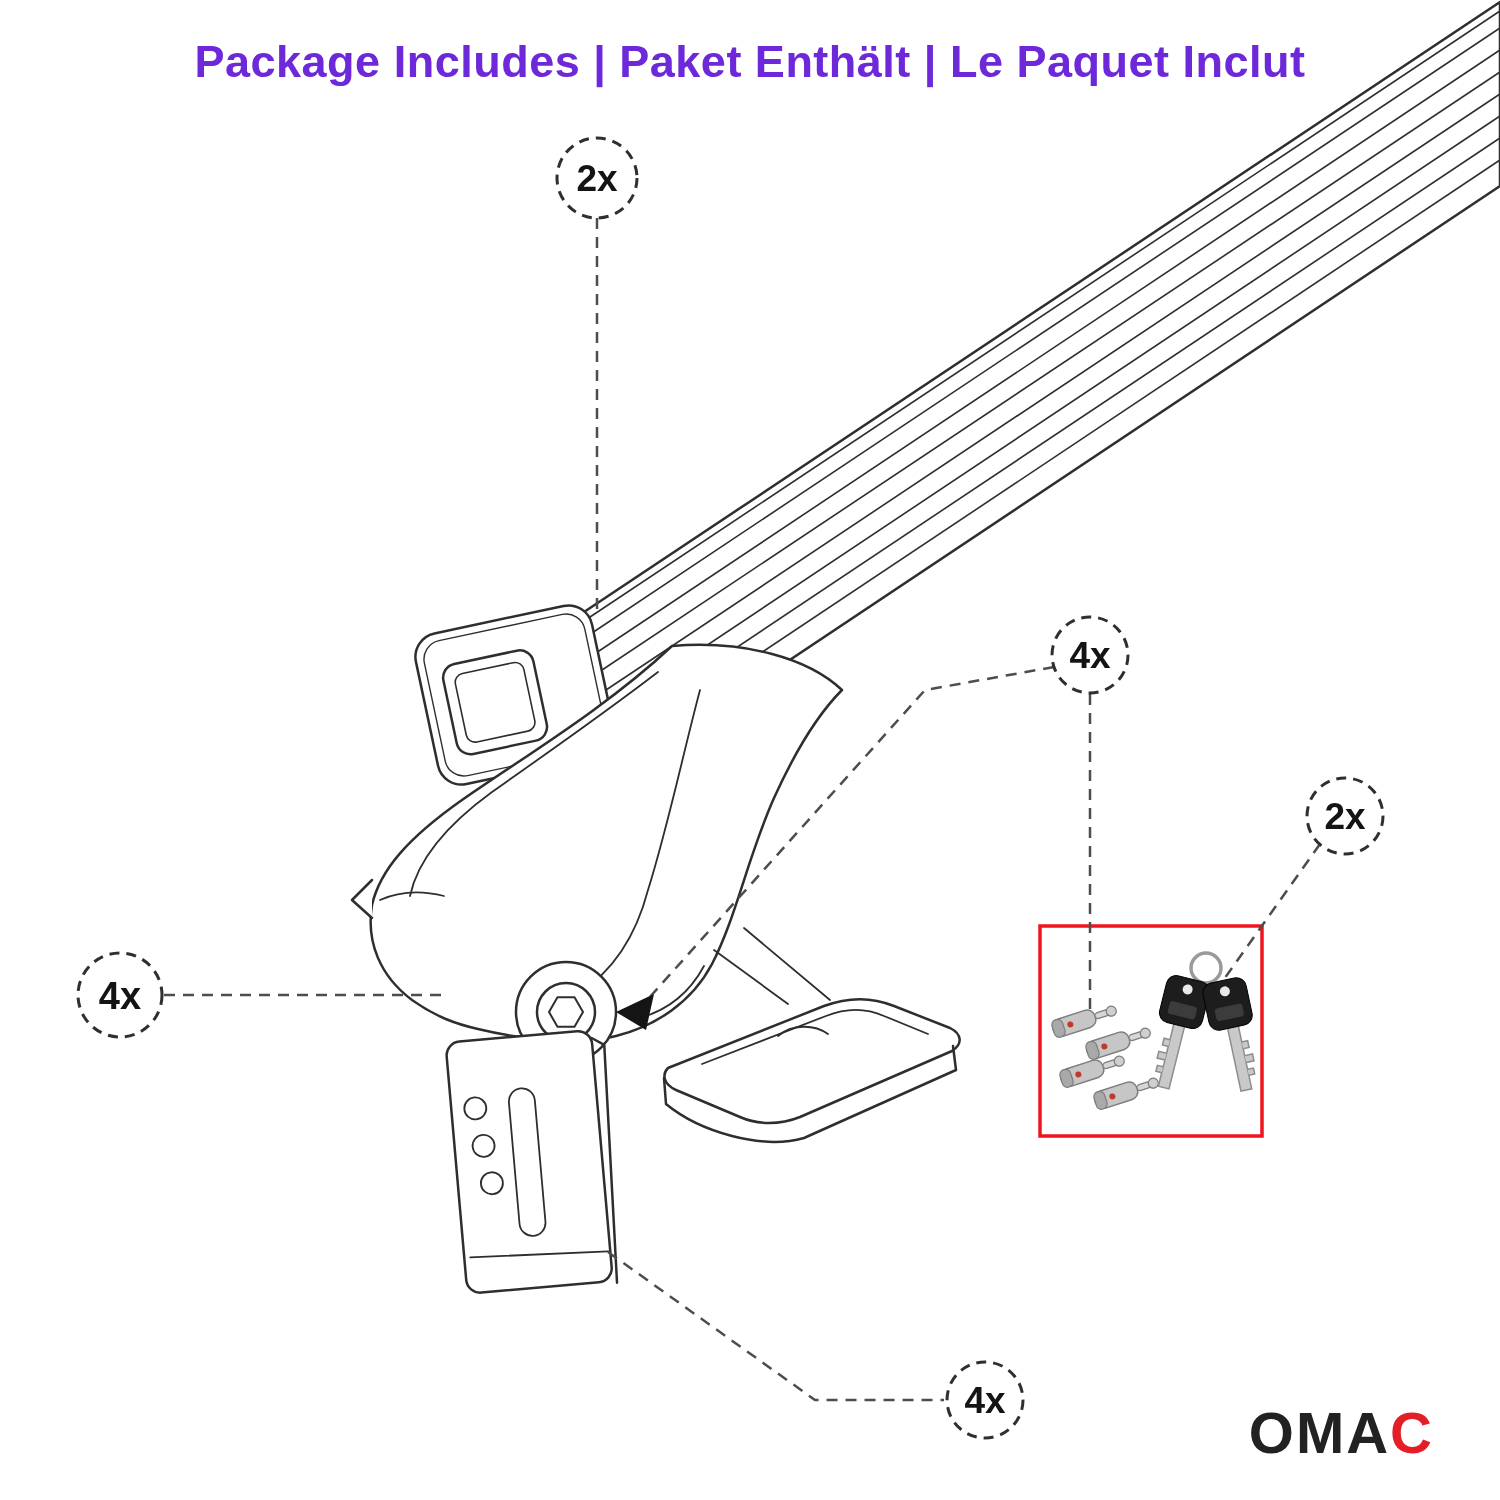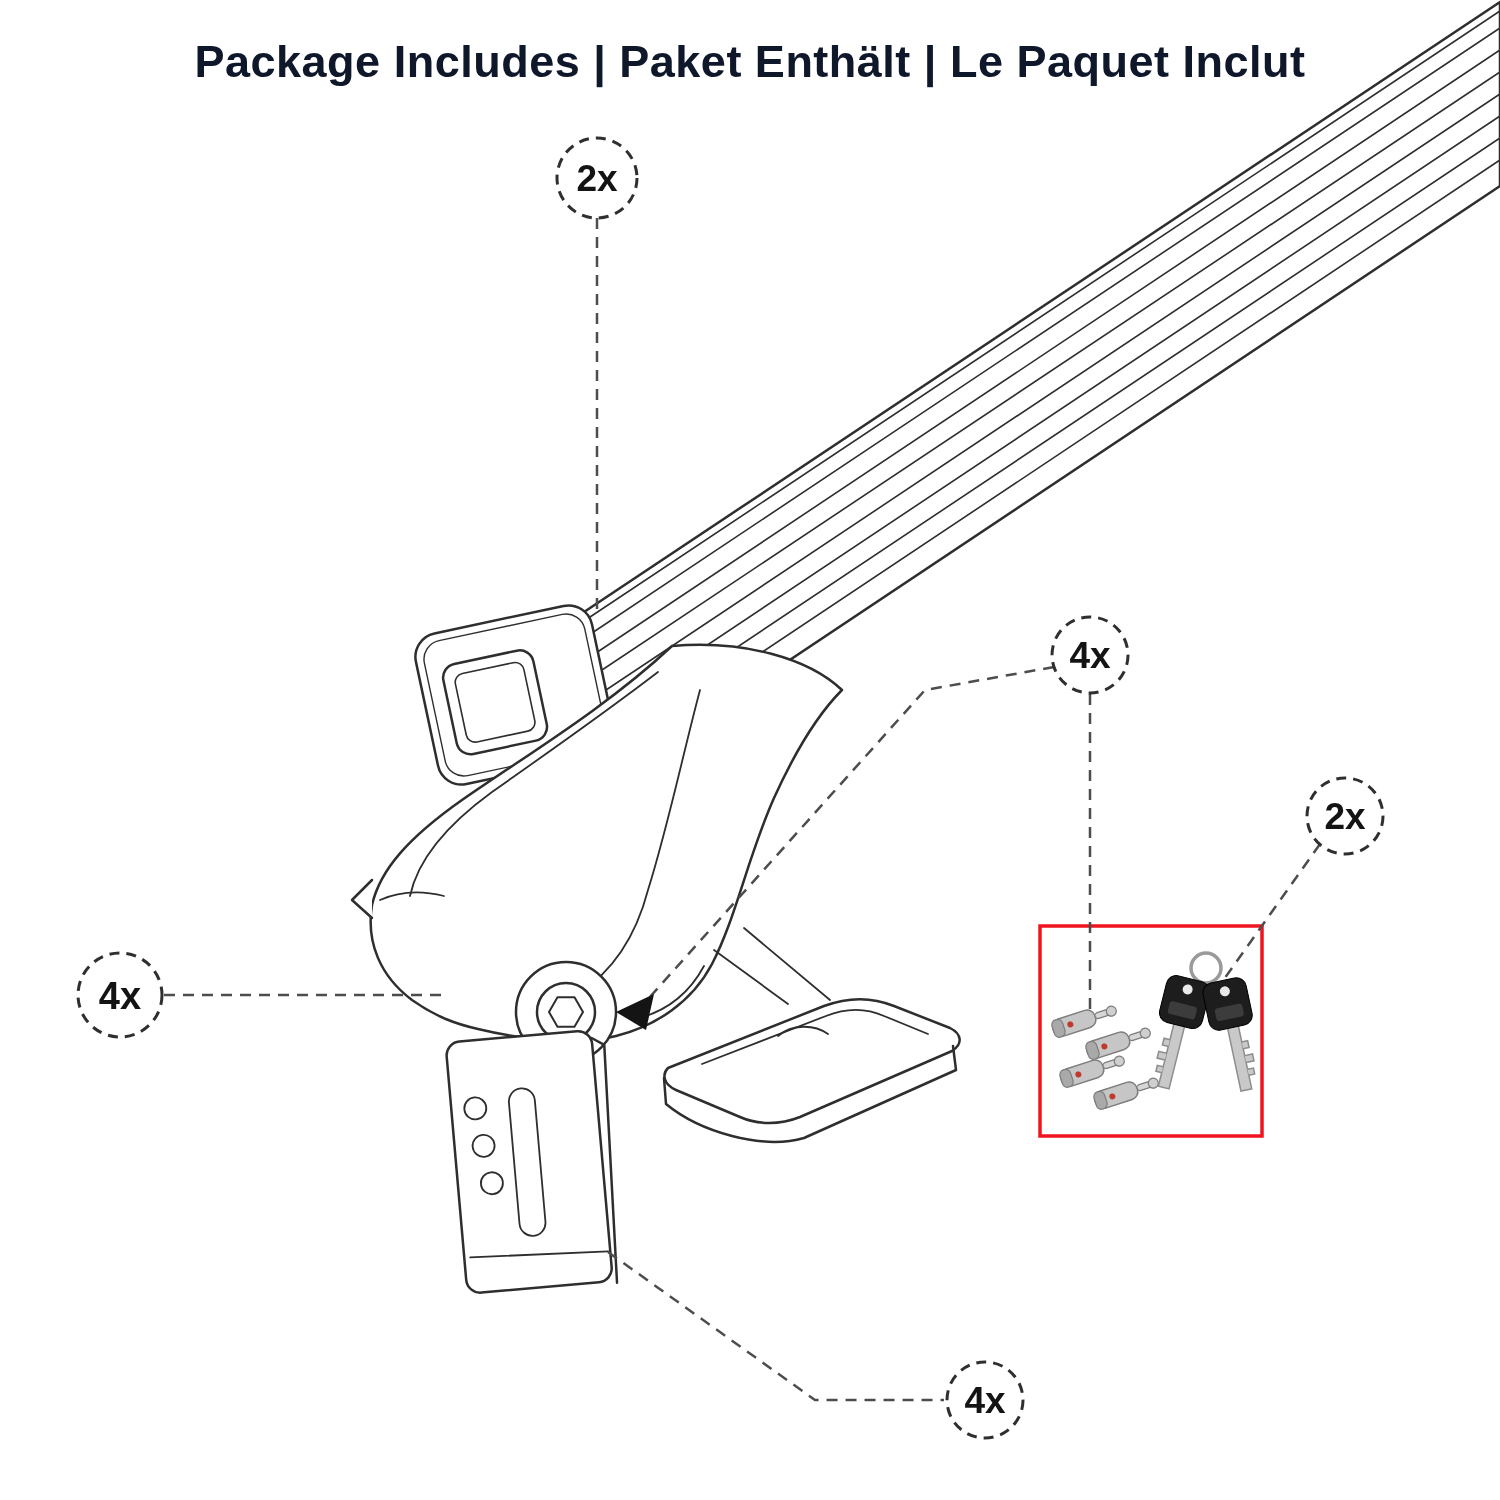--- a/index.html
+++ b/index.html
@@ -1,20 +1,20 @@
 <!DOCTYPE html>
 <html><head>
 <meta charset="utf-8">
 <style>
   html,body{margin:0;padding:0;background:#ffffff;}
   body{font-family:"Liberation Sans", sans-serif;}
   .stage{position:relative;width:1500px;height:1500px;background:#ffffff;overflow:hidden;}
   .title{
     position:absolute;top:36px;left:0;width:100%;
-    text-align:center;font-size:45px;font-weight:600;color:#0f172a;
+    text-align:center;font-size:45px;font-weight:600;color:#6d28d9;
     letter-spacing:.5px;white-space:nowrap;
   }
   .drawing{position:absolute;left:0;top:0;}
   .logo{
     position:absolute;right:66px;bottom:38px;
     font-size:58px;font-weight:800;letter-spacing:2px;color:#222222;line-height:1;
   }
   .logo .accent{color:#e31e26;}
   svg text.callout{
     font-family:"Liberation Sans", sans-serif;
@@ -171,14 +171,17 @@
       <circle cx="120" cy="995" r="42" fill="#ffffff" stroke="#2f2f2f" stroke-width="3" stroke-dasharray="10 7"></circle>
       <text class="callout" x="120" y="1009" font-size="38" text-anchor="middle">4x</text>
     </g>
 
     <g>
       <circle cx="985" cy="1400" r="38" fill="#ffffff" stroke="#2f2f2f" stroke-width="3" stroke-dasharray="10 7"></circle>
       <text class="callout" x="985" y="1413" font-size="37" text-anchor="middle">4x</text>
     </g>
   </svg>
 
+  <div class="logo">
+    <span>OMA</span><span class="accent">C</span>
+  </div>
 
 </div>
 
 </body></html>

